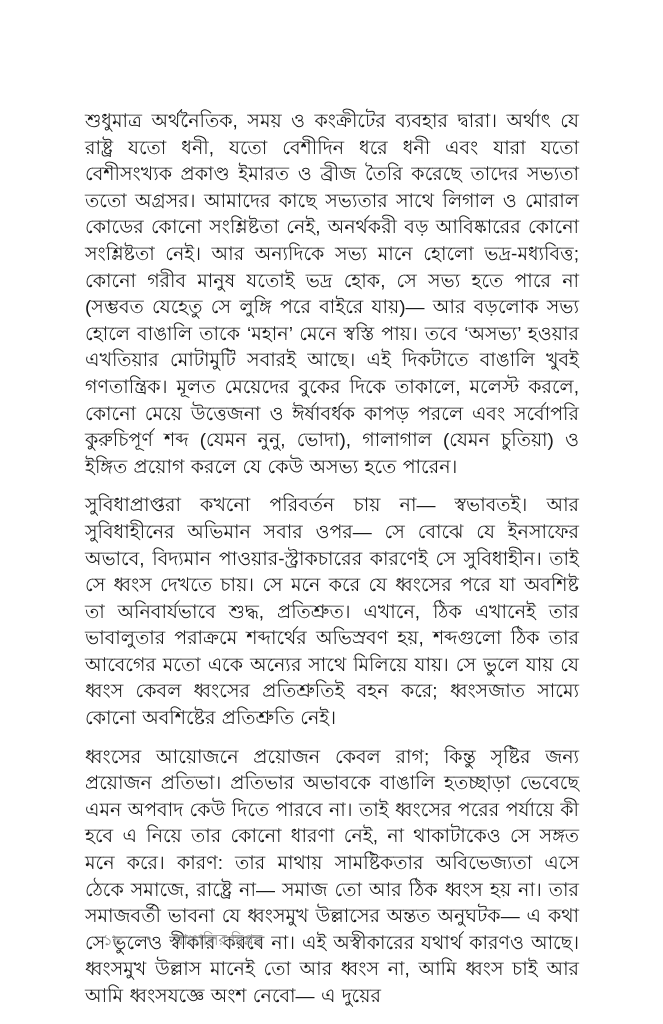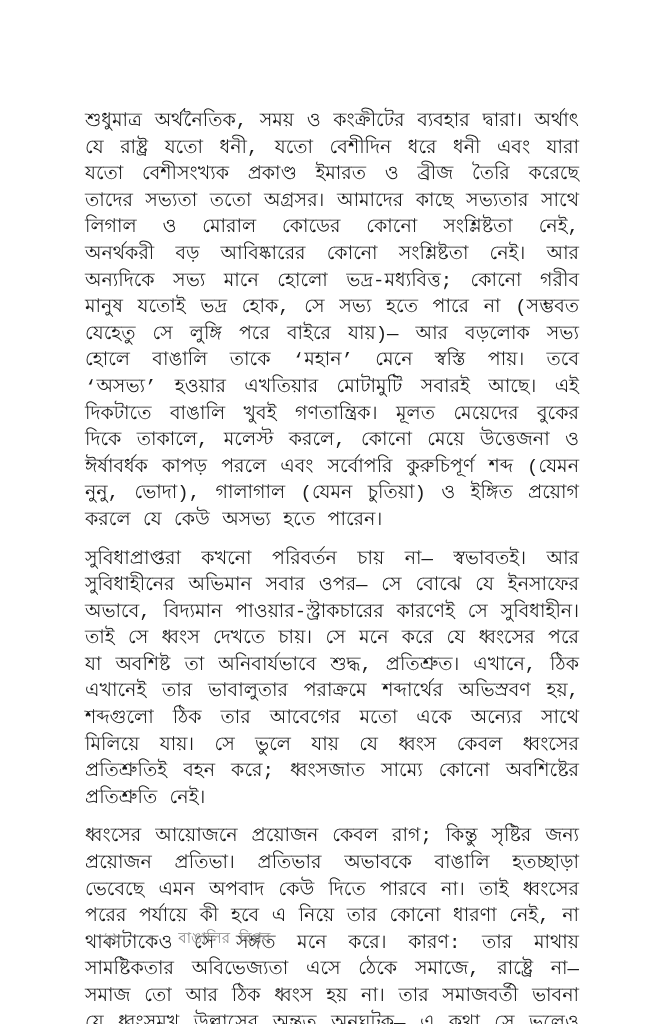--- a/index.html
+++ b/index.html
@@ -6,21 +6,21 @@
     margin: 0;
     padding: 0;
     background: #ffffff;
   }
   .page {
     position: relative;
     width: 663px;
     height: 1024px;
     background: #ffffff;
     overflow: hidden;
-    font-family: Liberation Mono, monospace;
+    font-family: Liberation Sans, sans-serif;
   }
   .text-block {
     position: absolute;
     left: 85px;
     top: 108px;
     width: 494px;
   }
   .text-block p {
     margin: 0 0 12px 0;
     font-size: 19px;

